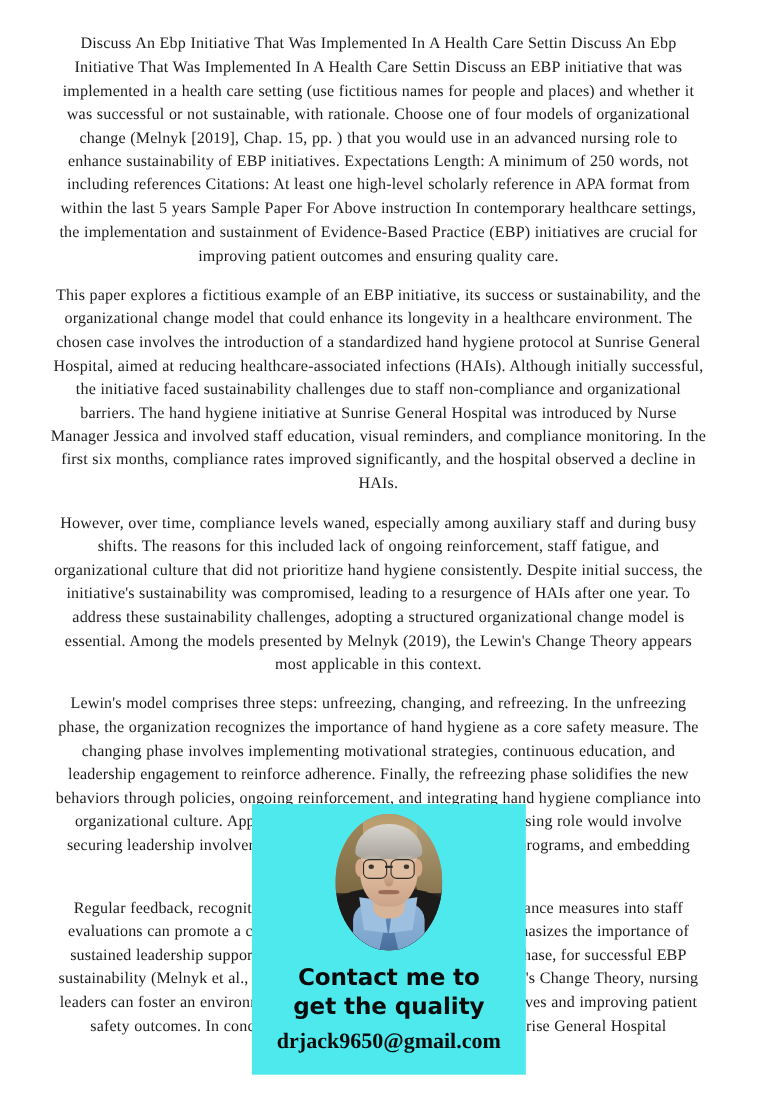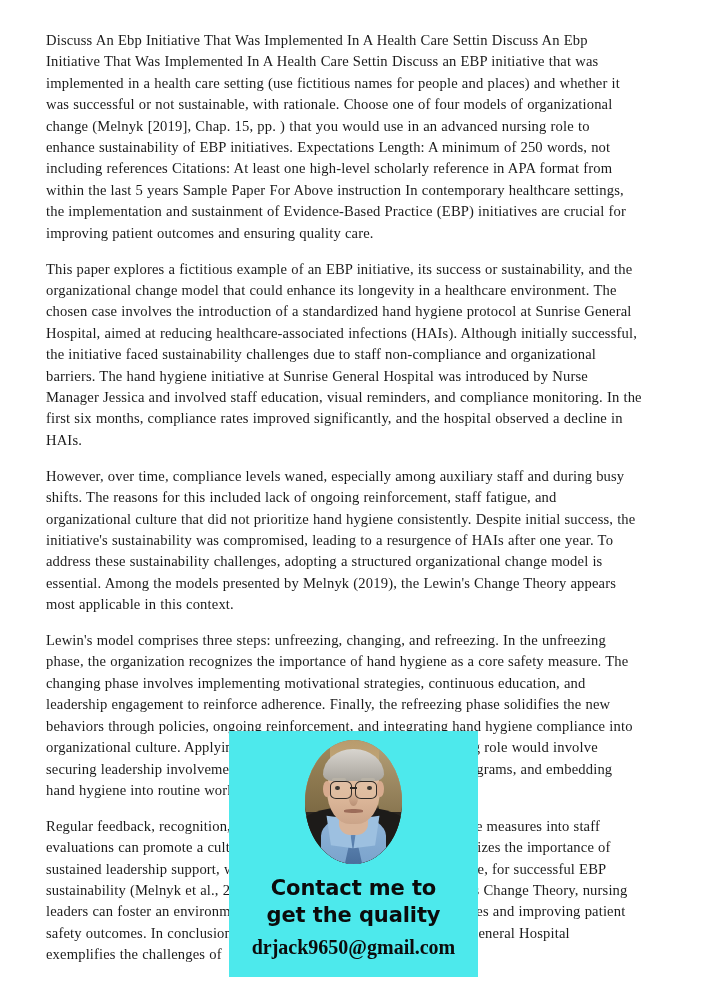--- a/index.html
+++ b/index.html
@@ -29,21 +29,21 @@
     top: 30px;
     width: 596px;
   }
 
   .para {
     margin: 0 0 14.5px 0;
     font-family: "Liberation Serif", "DejaVu Serif", serif;
     font-size: 14.6px;
     line-height: 21.4px;
     color: #1b1b1b;
-    text-align: left;
+    text-align: center;
     letter-spacing: 0.01em;
     word-spacing: 0.02em;
   }
   .para:last-child { margin-bottom: 0; }
 
   
   .contact-card {
     position: absolute;
     left: 229px;
     top: 731px;

